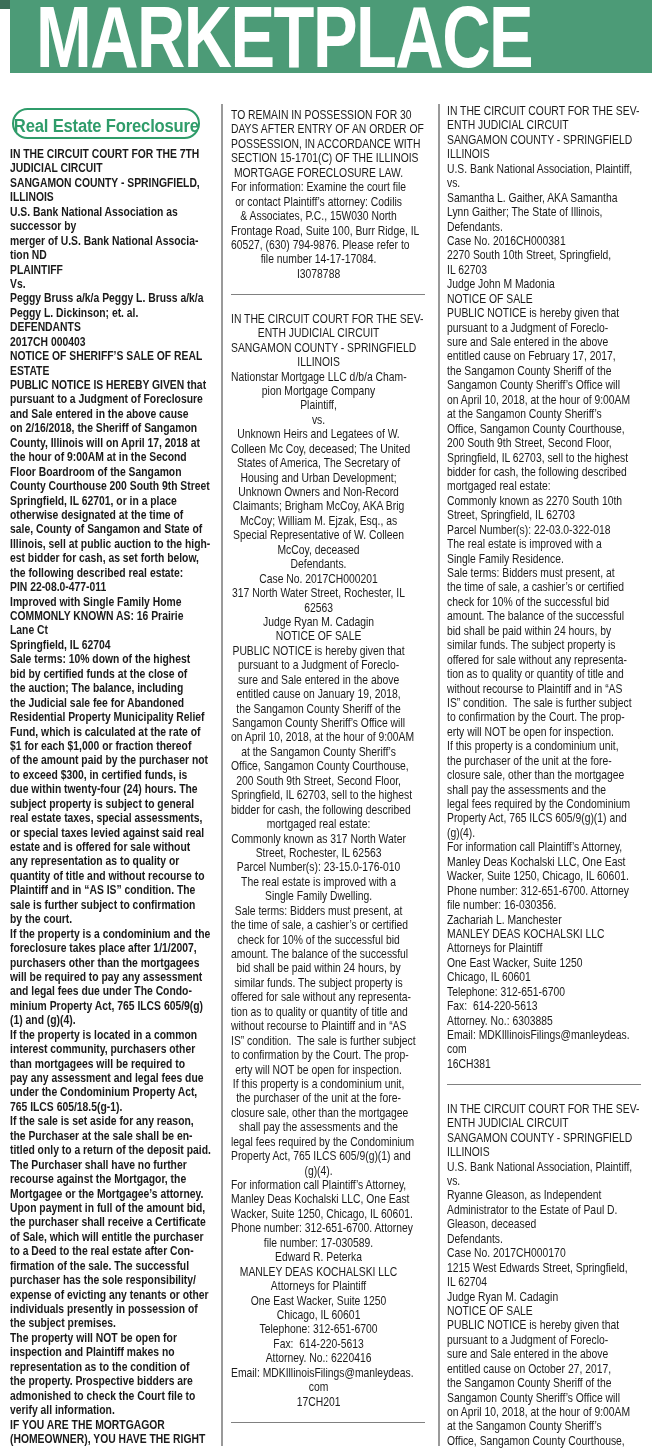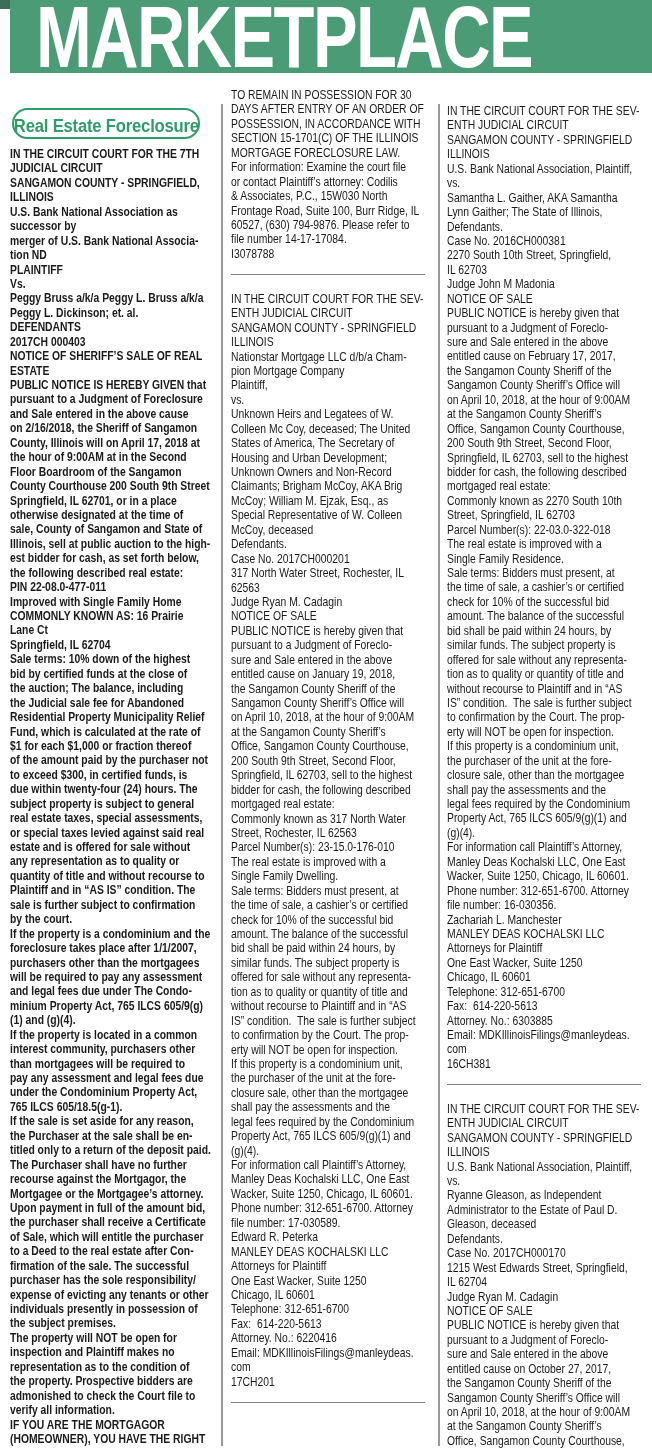--- a/index.html
+++ b/index.html
@@ -24,21 +24,21 @@
   }
   .section-pill span{
     color:#2f9c6a;font-weight:bold;font-size:17.5px;letter-spacing:-0.2px;
     transform:scaleX(0.95);white-space:pre;
   }
   .vdiv{position:absolute;top:104px;height:1342px;width:1.5px;background:#9a9a9a;}
   .vdiv-1{left:221px;}
   .vdiv-2{left:438px;}
   .col{position:absolute;color:#1a1a1a;}
   .col-1{left:10px;top:147px;width:210px;font-weight:bold;}
-  .col-2{left:231px;top:88px;width:206px;}
+  .col-2{left:231px;top:108px;width:206px;text-align:center;}
   .col-3{left:447px;top:104px;width:205px;}
   .ln{
     white-space:pre;font-size:12.2px;height:14.45px;line-height:14.45px;
     transform:scaleX(0.85);transform-origin:0 50%;color:#1a1a1a;
   }
   .rule{width:194px;border:none;border-top:1.5px solid #808080;margin:13px 0 16.5px 0;}
 </style>
 </head>
 <body>
 

